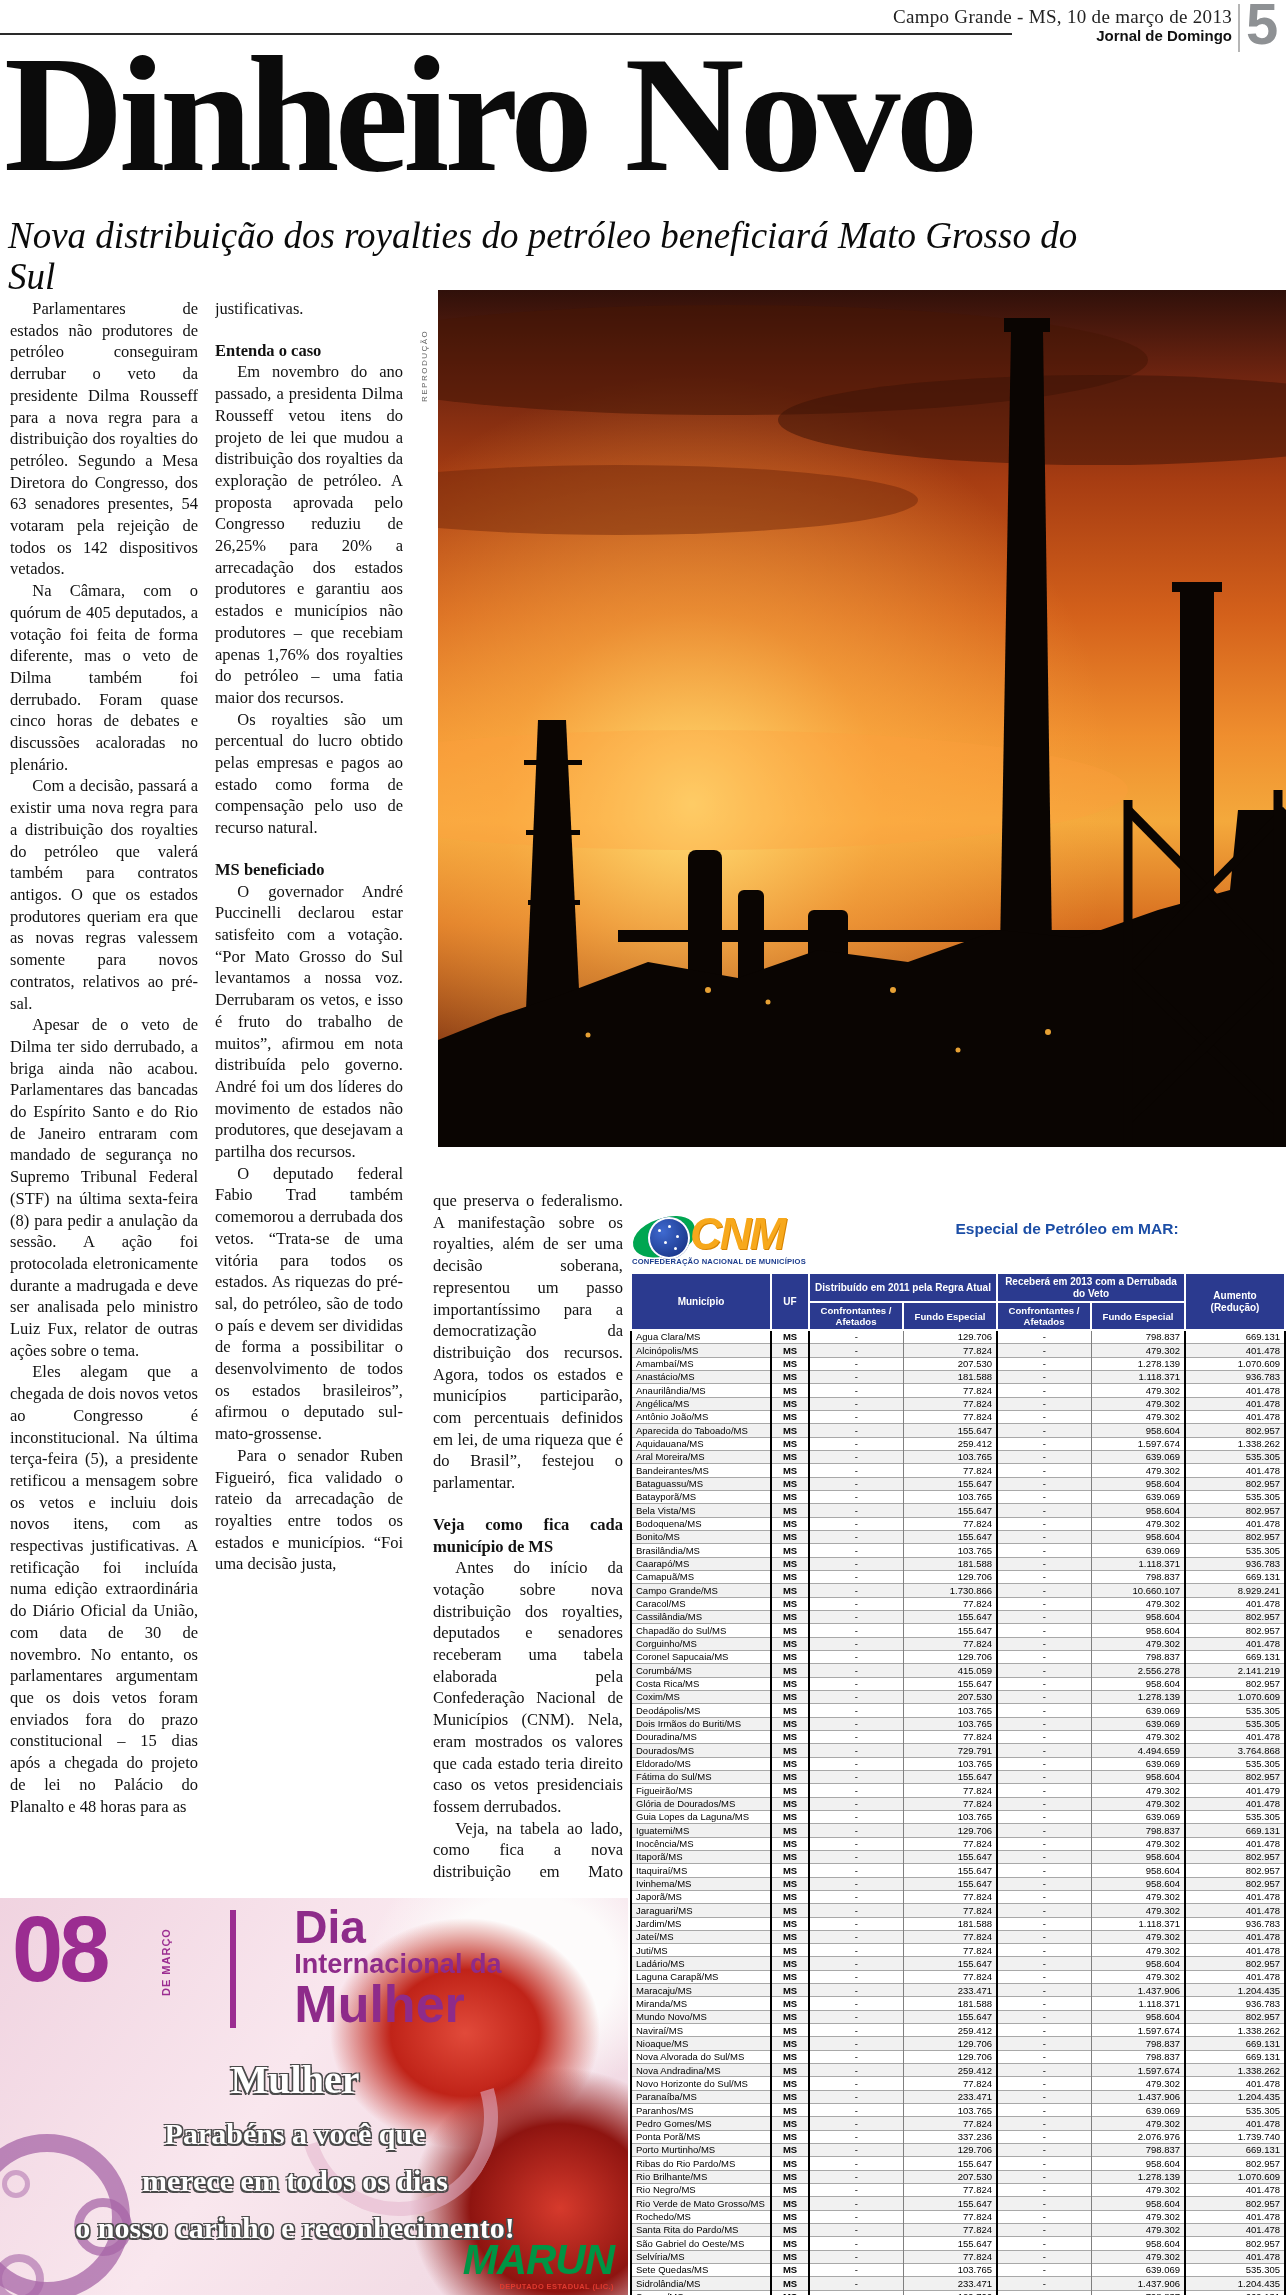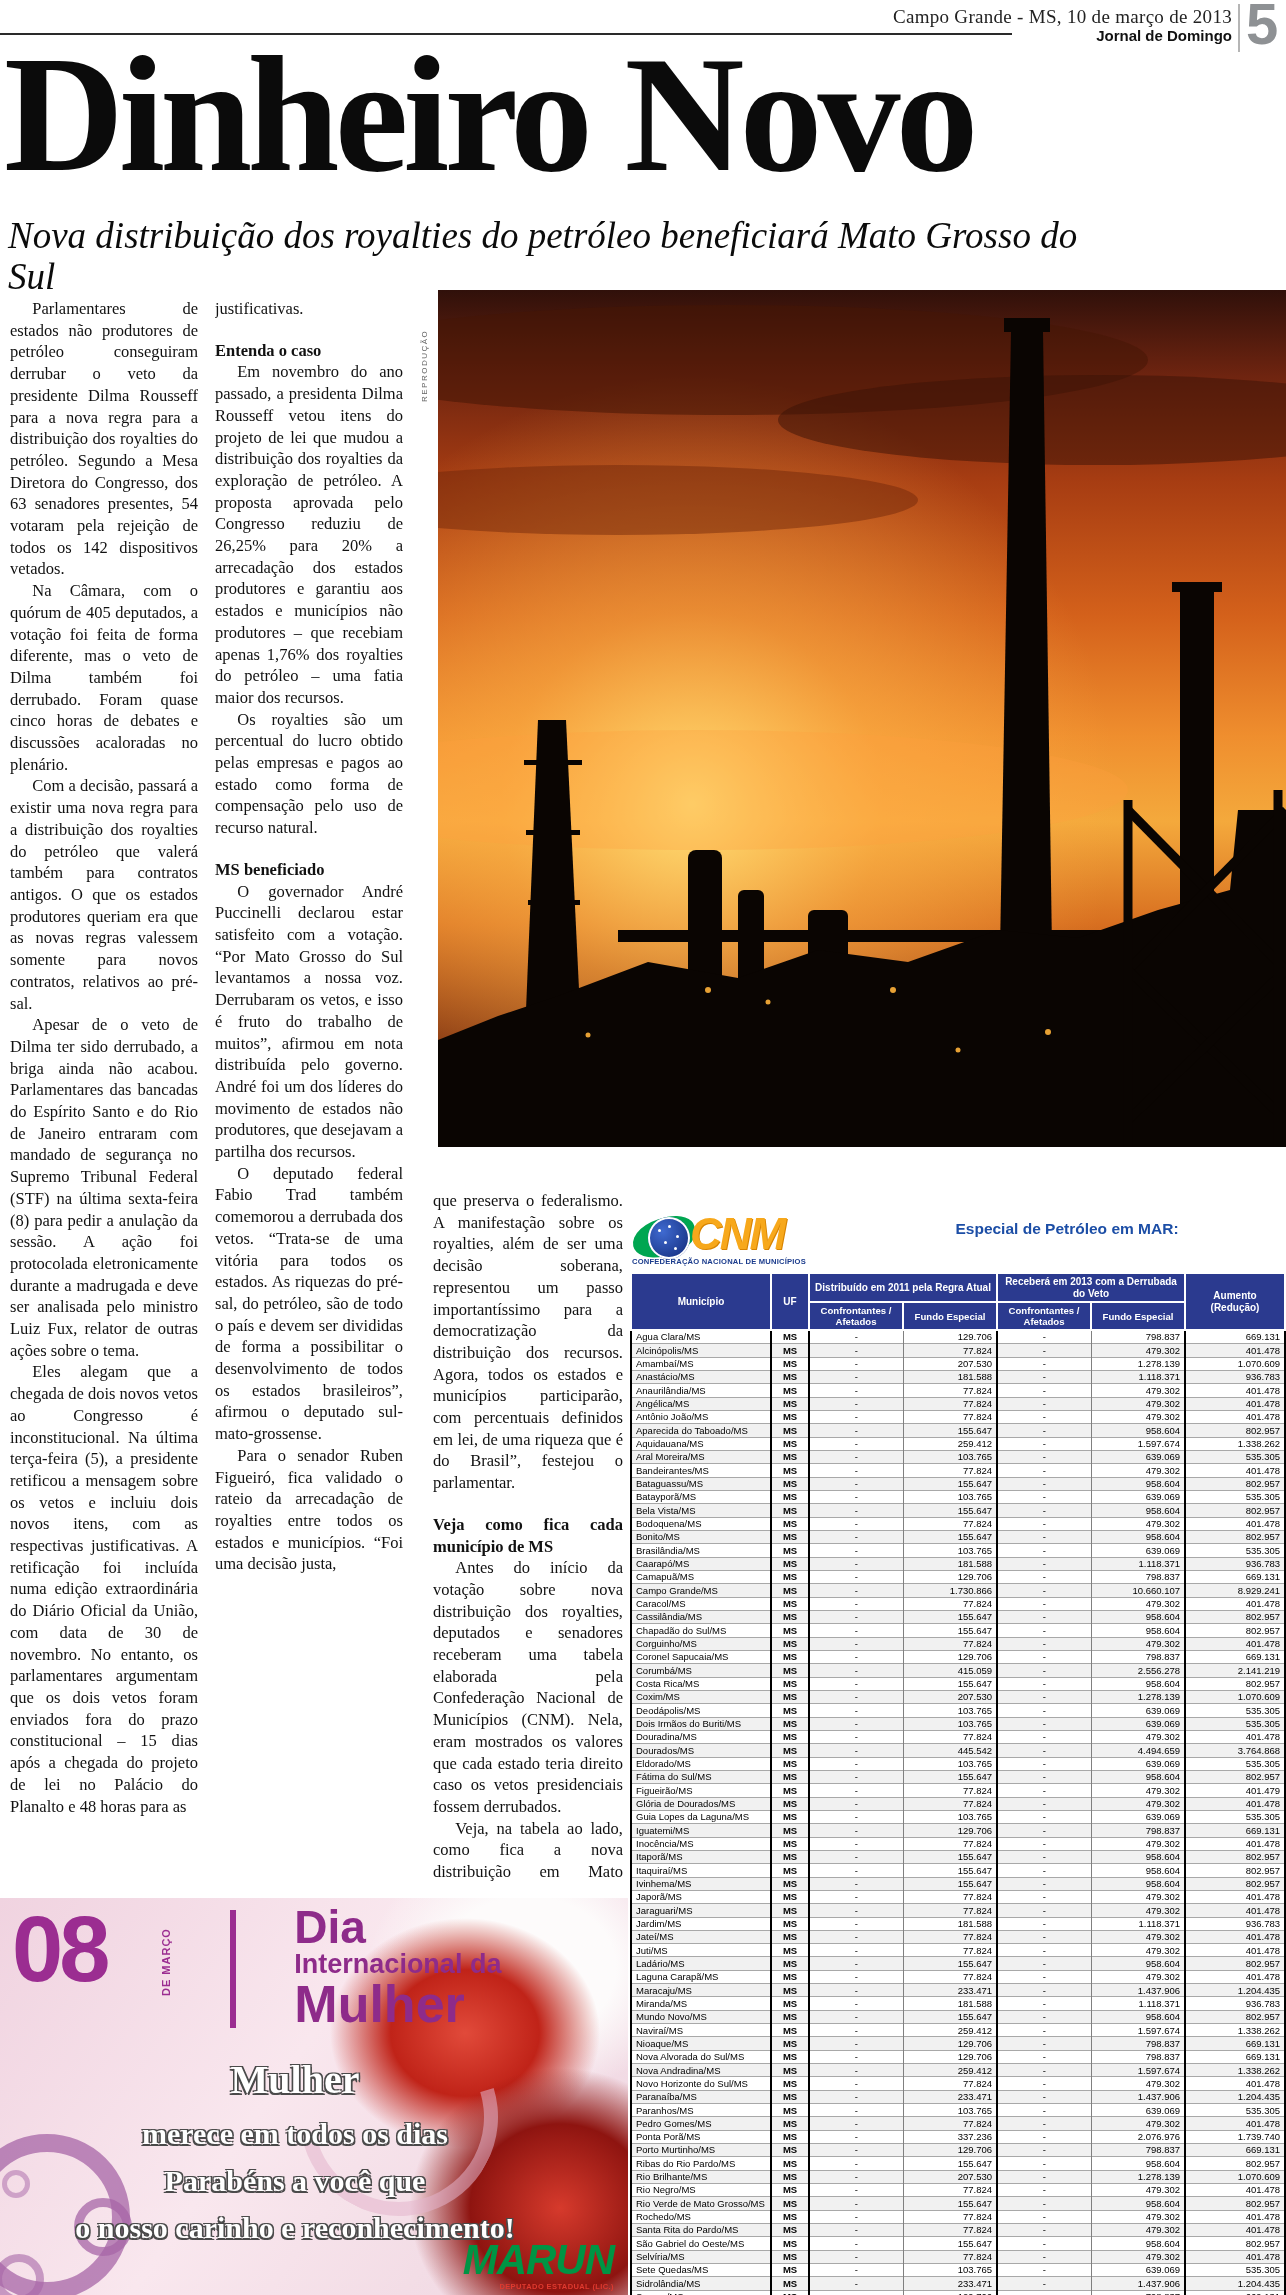--- a/index.html
+++ b/index.html
@@ -525,21 +525,21 @@
             <td class="c2">-</td>
             <td class="c3">77.824</td>
             <td class="c4">-</td>
             <td class="c5">479.302</td>
             <td class="c6">401.478</td>
           </tr>
           <tr>
             <td class="c0">Dourados/MS</td>
             <td class="c1">MS</td>
             <td class="c2">-</td>
-            <td class="c3">445.542</td>
+            <td class="c3">729.791</td>
             <td class="c4">-</td>
             <td class="c5">4.494.659</td>
             <td class="c6">3.764.868</td>
           </tr>
           <tr>
             <td class="c0">Eldorado/MS</td>
             <td class="c1">MS</td>
             <td class="c2">-</td>
             <td class="c3">103.765</td>
             <td class="c4">-</td>
@@ -943,22 +943,22 @@
       <div class="ad-marco">DE MARÇO</div>
       <div class="ad-bar"></div>
       <div>
         <div class="ad-dia">Dia</div>
         <div class="ad-int">Internacional da</div>
         <div class="ad-mul">Mulher</div>
       </div>
     </div>
     <div class="ad-msg">
       <div class="l1">Mulher</div>
+      <div class="l">Parabéns a você que</div>
       <div class="l">merece em todos os dias</div>
-      <div class="l">Parabéns a você que</div>
       <div class="l">o nosso carinho e reconhecimento!</div>
     </div>
     <div class="ad-brand">
       <div class="nm">MARUN</div>
       <div class="sub">DEPUTADO ESTADUAL (LIC.)</div>
     </div>
   </div>
 
 </div>
 

